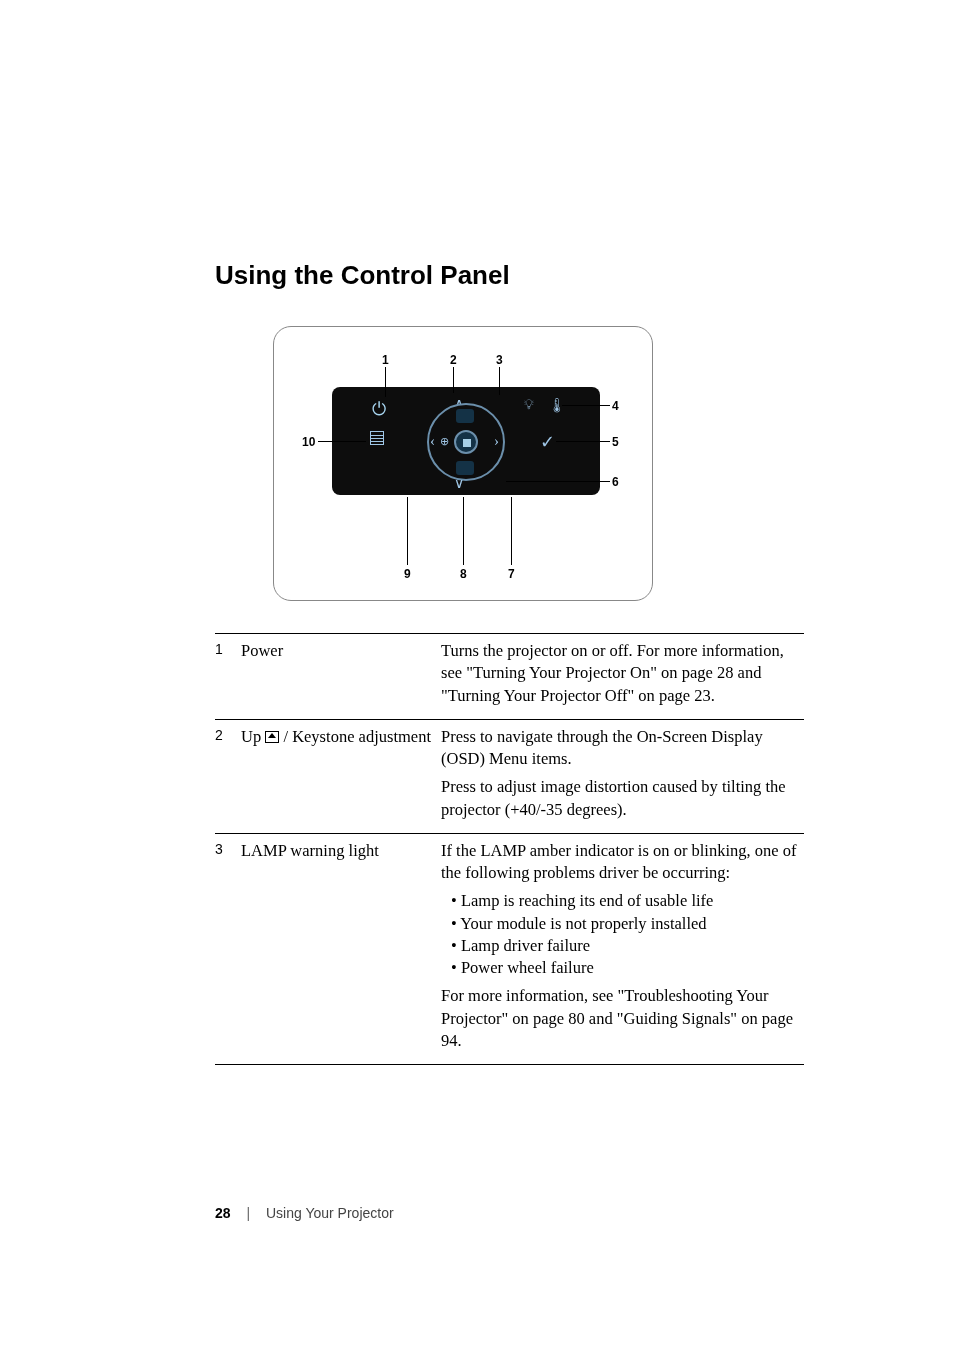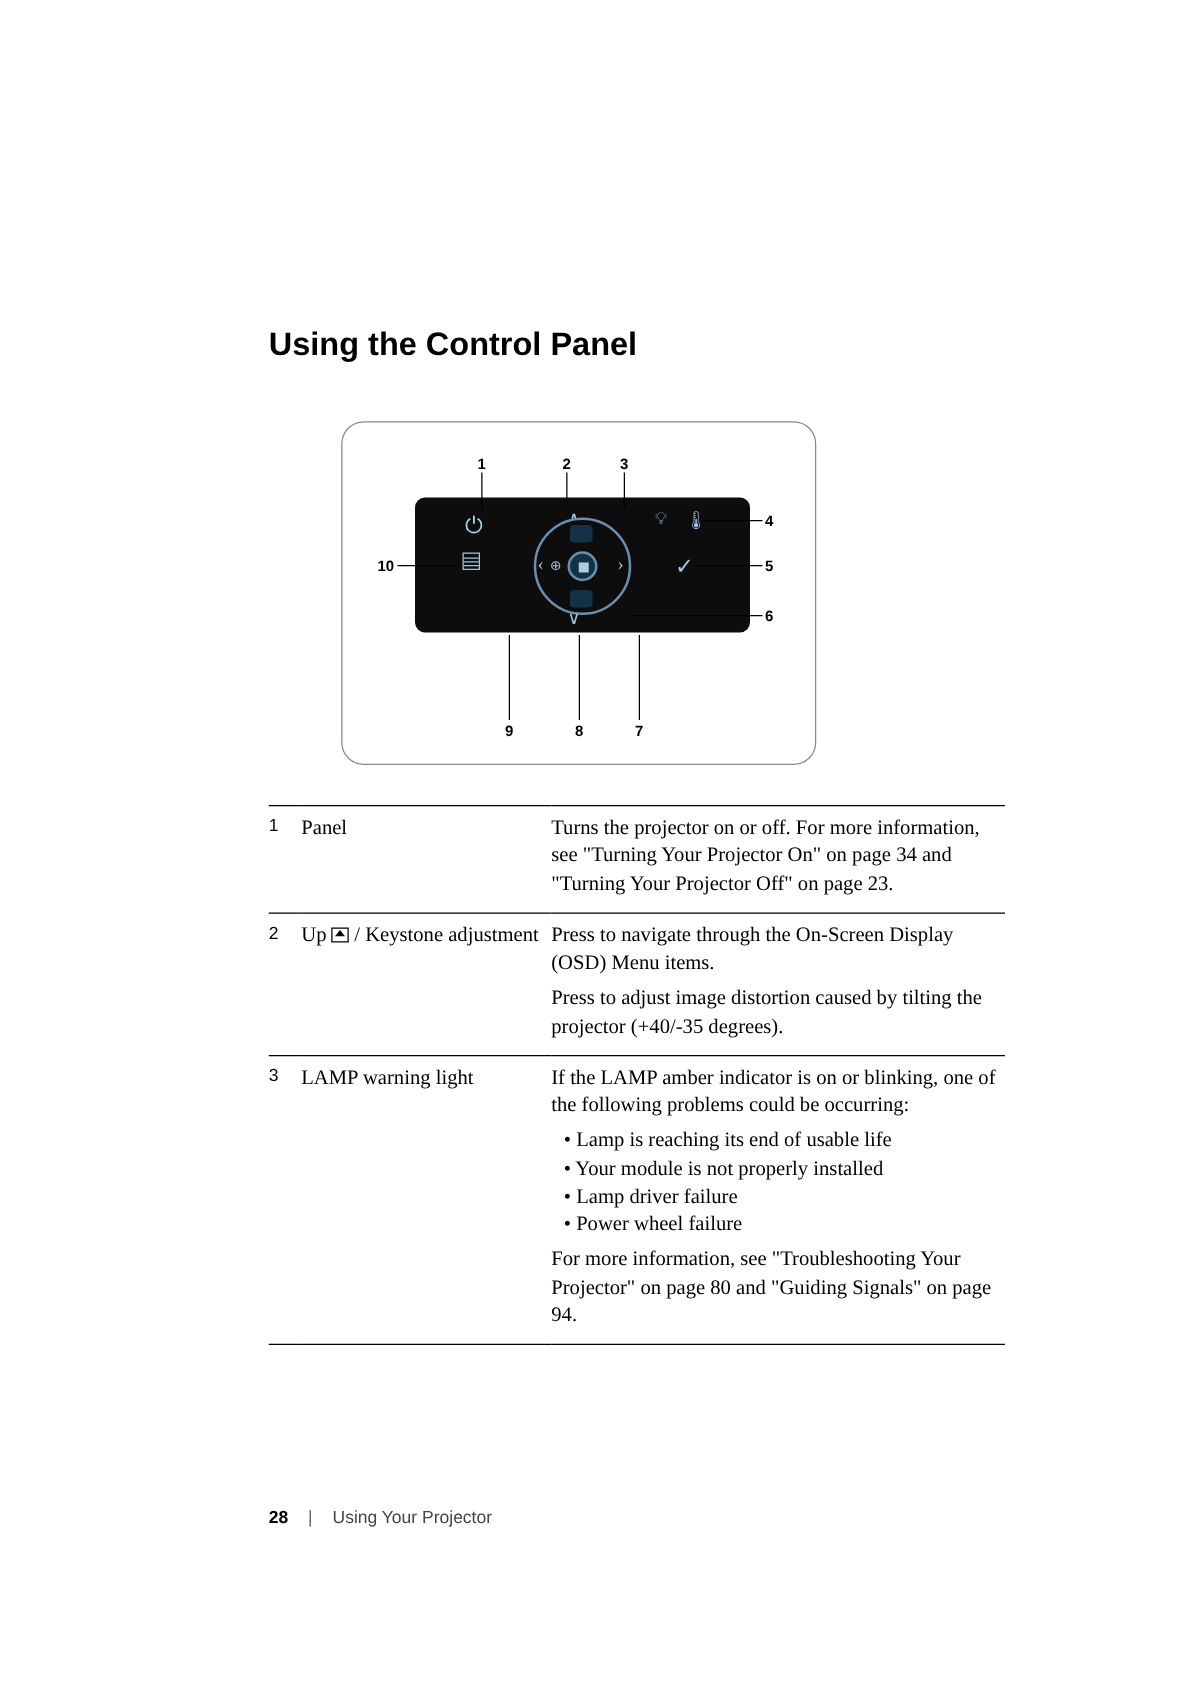--- a/index.html
+++ b/index.html
@@ -11,21 +11,21 @@
     color: #000;
     position: relative;
   }
   .page {
     padding: 260px 150px 0 215px;
   }
   .heading {
     font-family: Arial, Helvetica, sans-serif;
     font-weight: bold;
     font-size: 26px;
-    margin-bottom: 46px;
+    margin-bottom: 35px;
   }
   .figure-wrap {
     margin-left: 58px;
     margin-bottom: 32px;
   }
   .figure {
     width: 380px;
     height: 275px;
     border: 1px solid #888;
     border-radius: 18px;
@@ -176,40 +176,40 @@
       <div class="callout-line" style="left:189px;top:170px;width:1px;height:68px;"></div>
       <div class="callout-num" style="left:234px;top:240px;">7</div>
       <div class="callout-line" style="left:237px;top:170px;width:1px;height:68px;"></div>
     </div>
   </div>
 
   <table class="desc">
     <tbody>
         <tr>
       <td class="num">1</td>
-      <td class="label">Panel</td>
+      <td class="label">Power</td>
       <td class="text">
-            <p>Turns the projector on or off. For more information, see "Turning Your Projector On" on page 34 and "Turning Your Projector Off" on page 23.</p>
+            <p>Turns the projector on or off. For more information, see "Turning Your Projector On" on page 28 and "Turning Your Projector Off" on page 23.</p>
           </td>
     </tr>
     <tr>
       <td class="num">2</td>
       <td class="label">
         <span>Up </span><span class="keystone-icon"></span><span> / Keystone adjustment</span>
       </td>
       <td class="text">
         <p>Press to navigate through the On-Screen Display (OSD) Menu items.</p>
         <p>Press to adjust image distortion caused by tilting the projector (+40/-35 degrees).</p>
       </td>
     </tr>
     <tr>
       <td class="num">3</td>
       <td class="label">LAMP warning light</td>
       <td class="text">
-        <p>If the LAMP amber indicator is on or blinking, one of the following problems could be occurring:</p>
+        <p>If the LAMP amber indicator is on or blinking, one of the following problems driver be occurring:</p>
         <ul>
           <li>Lamp is reaching its end of usable life</li>
           <li>Your module is not properly installed</li>
           <li>Lamp driver failure</li>
           <li>Power wheel failure</li>
         </ul>
         <p>For more information, see "Troubleshooting Your Projector" on page 80 and "Guiding Signals" on page 94.</p>
       </td>
     </tr>
   </tbody>

